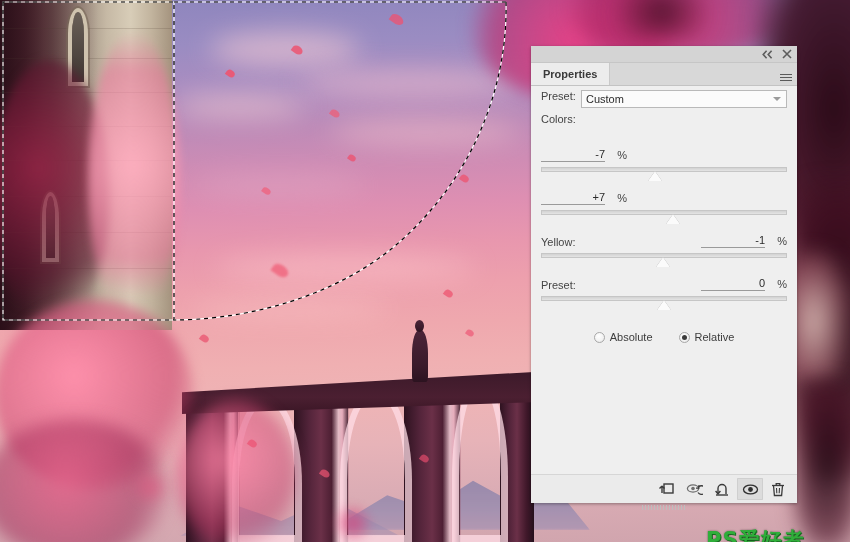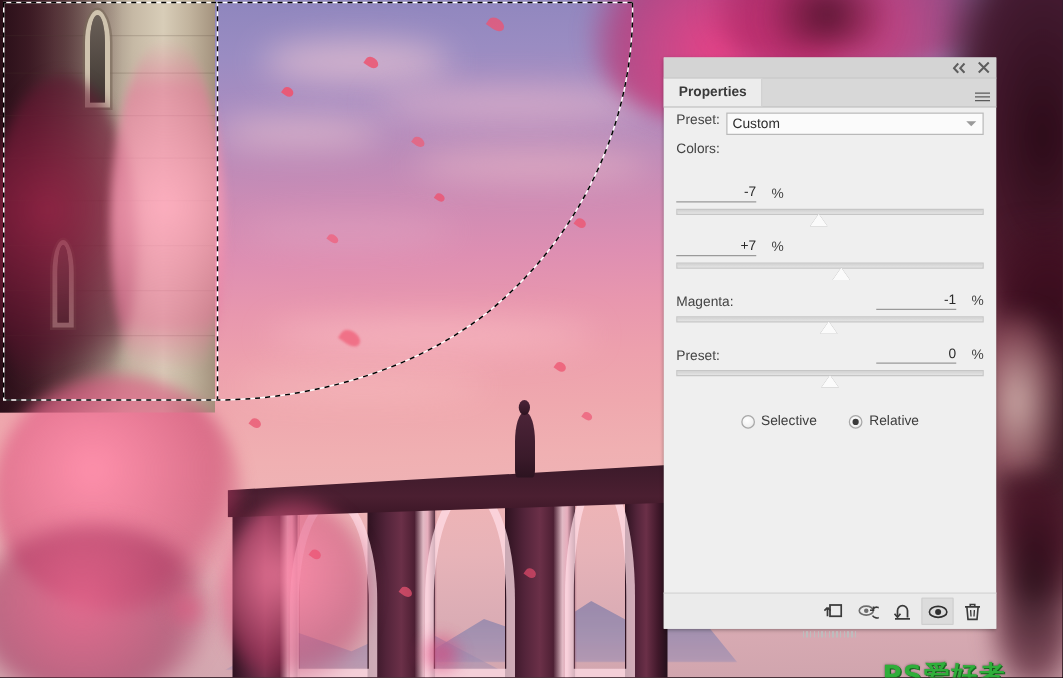--- a/index.html
+++ b/index.html
@@ -464,21 +464,21 @@
             </span>
             <span class="pct">%</span>
           </div>
           <div class="track-wrap">
             <div class="track"></div>
             <div class="knob" style="left:53.5%"></div>
           </div>
         </div>
         <div class="slider-block">
           <div class="slider-top">
-            <span class="slider-name">Magenta:</span>
+            <span class="slider-name">Yellow:</span>
             <span class="val-wrap">
               <span class="val">-1</span>
             </span>
             <span class="pct">%</span>
           </div>
           <div class="track-wrap">
             <div class="track"></div>
             <div class="knob" style="left:49.5%"></div>
           </div>
         </div>
@@ -493,21 +493,21 @@
           <div class="track-wrap">
             <div class="track"></div>
             <div class="knob" style="left:50%"></div>
           </div>
         </div>
       </div>
 
     <div class="radios">
       <label class="radio">
         <span class="rdot" id="rdRel"></span>
-        <span>Selective</span>
+        <span>Absolute</span>
       </label>
       <label class="radio">
         <span class="rdot on" id="rdAbs"></span>
         <span>Relative</span>
       </label>
     </div>
 
     <div class="panel-footer">
       <div class="fbtn">
         <svg width="16" height="14" viewBox="0 0 16 14">

